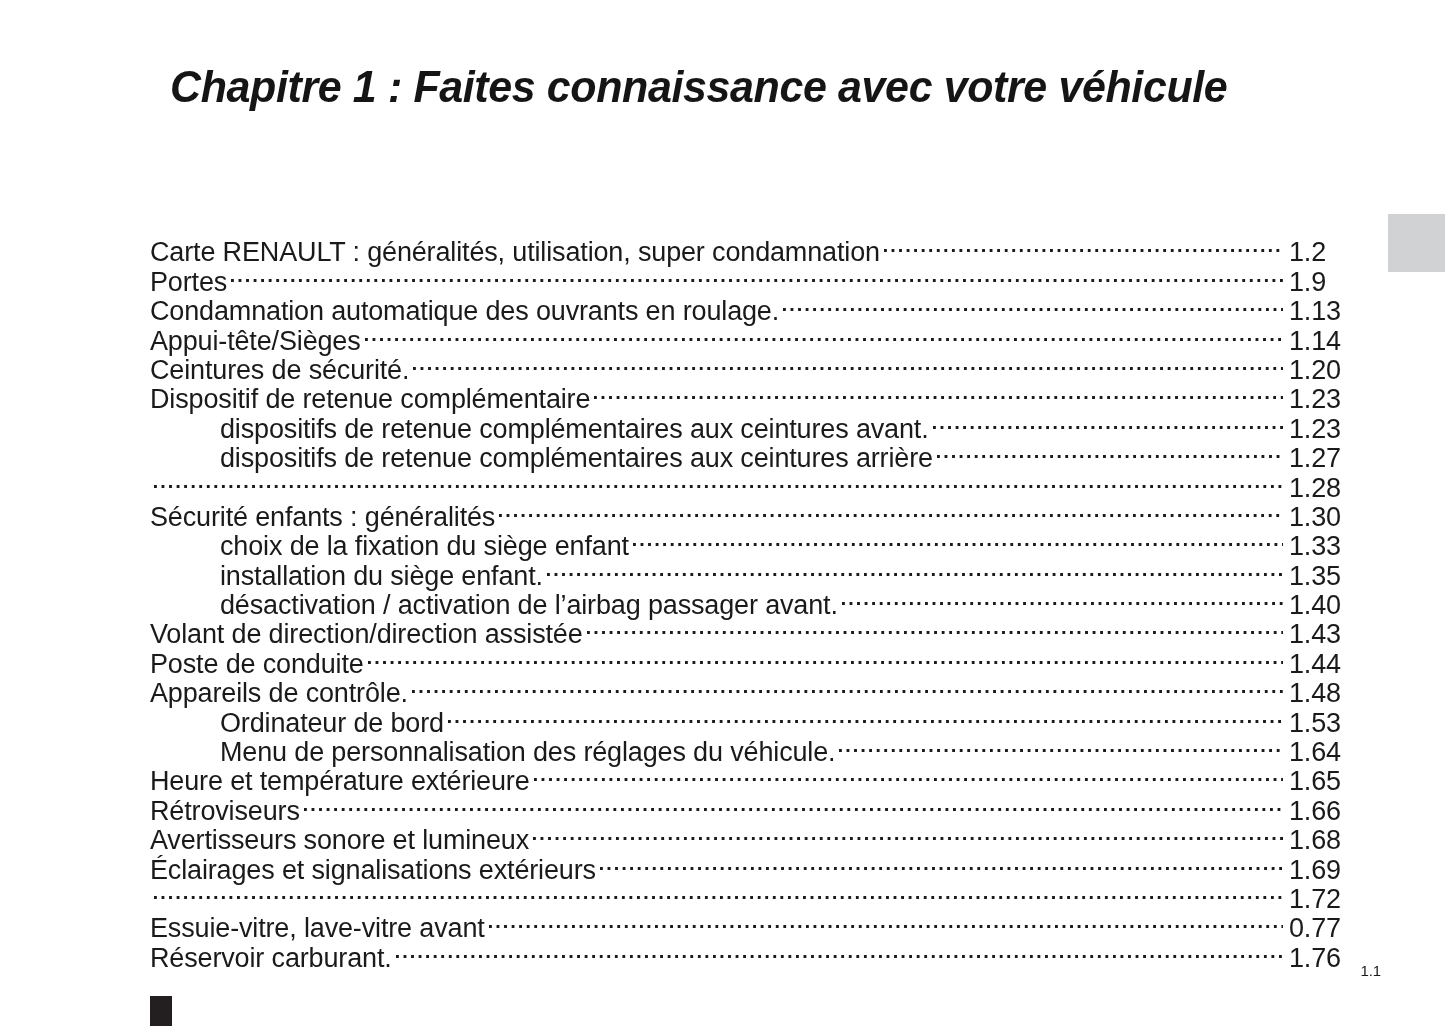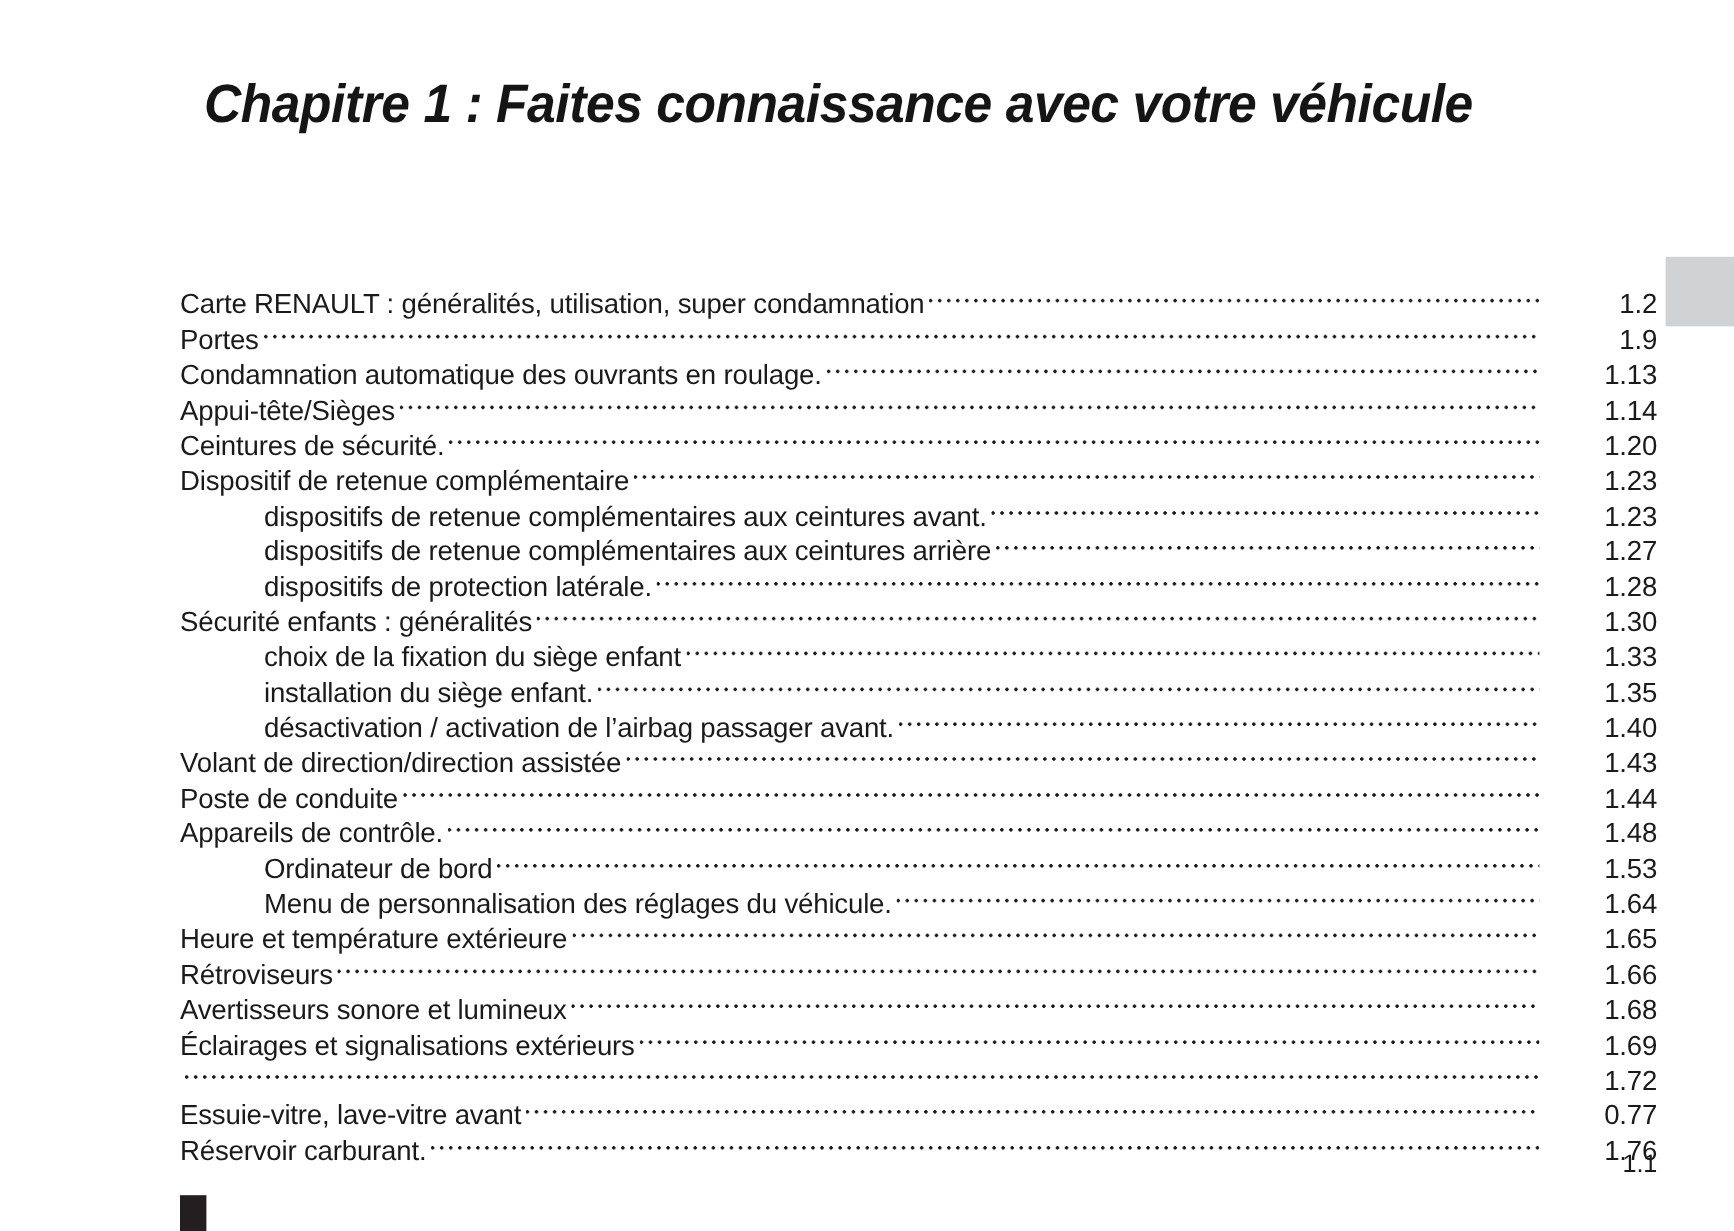--- a/index.html
+++ b/index.html
@@ -59,21 +59,21 @@
   #toc {
     position: absolute;
     left: 150px;
     top: 232px;
     width: 1231px;
   }
   .toc-row {
     display: flex;
     align-items: baseline;
     height: 29.4px;
-    font-size: 23px;
+    font-size: 27px;
     line-height: 29.4px;
     white-space: nowrap;
   }
   .toc-row.level-2 .toc-label {
     padding-left: 70px;
     text-align: right;
   }
   .toc-label {
     flex: 0 0 auto;
     letter-spacing: -0.15px;
@@ -91,32 +91,32 @@
     left: 0;
     right: 0;
     bottom: 9px;
     height: 3px;
     background-image: radial-gradient(circle at 1.5px 1.5px, #1a1a1a 1.45px, rgba(255,255,255,0) 1.6px);
     background-size: 7.55px 3px;
     background-repeat: repeat-x;
   }
   .toc-page {
     flex: 0 0 92px;
-    text-align: right;
+    text-align: left;
     letter-spacing: -0.15px;
   }
 
   
   #folio {
     position: absolute;
     left: 1240px;
     top: 958px;
     width: 141px;
     text-align: right;
-    font-size: 21px;
+    font-size: 15px;
     line-height: 26px;
     letter-spacing: -0.1px;
   }
 </style>
 </head>
 <body>
 
 <h1 id="chapter-title">Chapitre 1 : Faites connaissance avec votre véhicule</h1>
 
 <div id="thumb-tab"></div>
@@ -156,21 +156,20 @@
       <span class="toc-label">dispositifs de retenue complémentaires aux ceintures avant.</span>
       <span class="toc-leader"></span>
       <span class="toc-page">1.23</span>
     </div>
     <div class="toc-row level-2">
       <span class="toc-label">dispositifs de retenue complémentaires aux ceintures arrière</span>
       <span class="toc-leader"></span>
       <span class="toc-page">1.27</span>
     </div>
     <div class="toc-row level-2">
-      <span class="toc-label">dispositifs de protection latérale.</span>
       <span class="toc-leader"></span>
       <span class="toc-page">1.28</span>
     </div>
     <div class="toc-row level-1">
       <span class="toc-label">Sécurité enfants : généralités</span>
       <span class="toc-leader"></span>
       <span class="toc-page">1.30</span>
     </div>
     <div class="toc-row level-2">
       <span class="toc-label">choix de la fixation du siège enfant</span>

